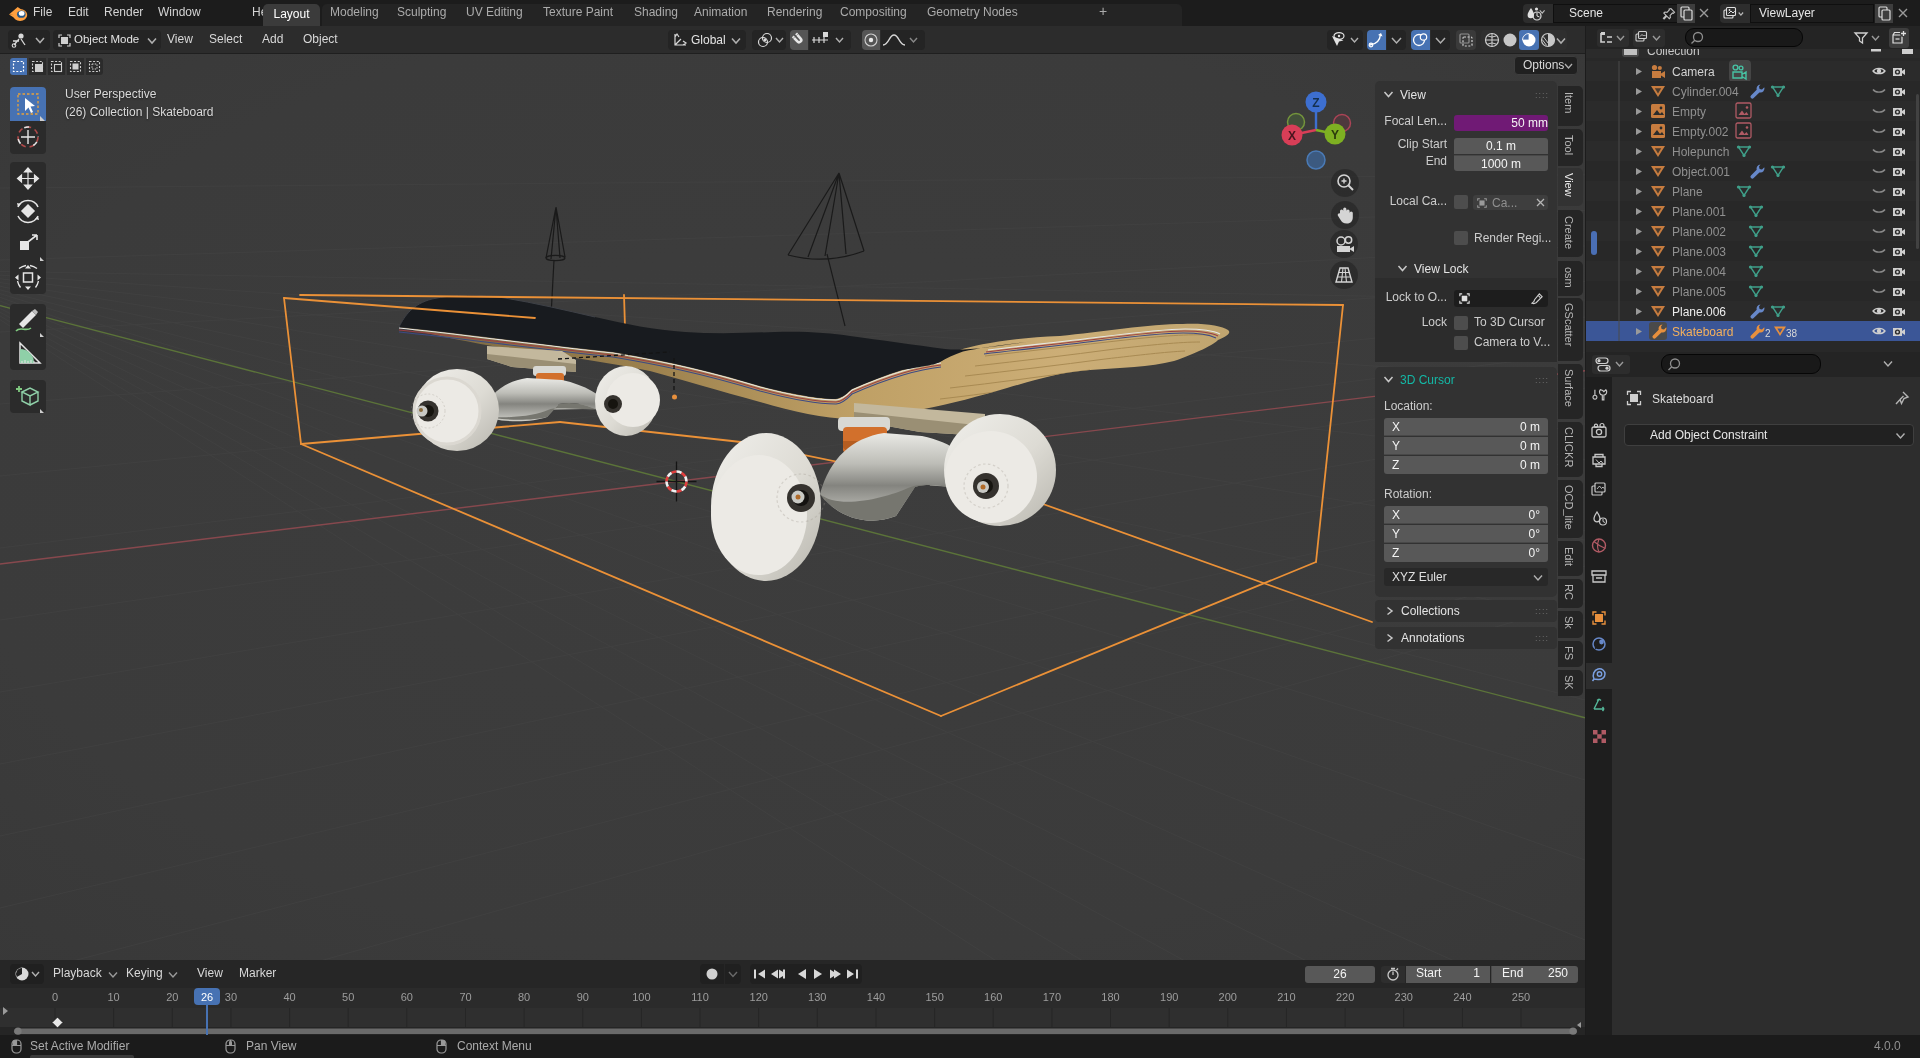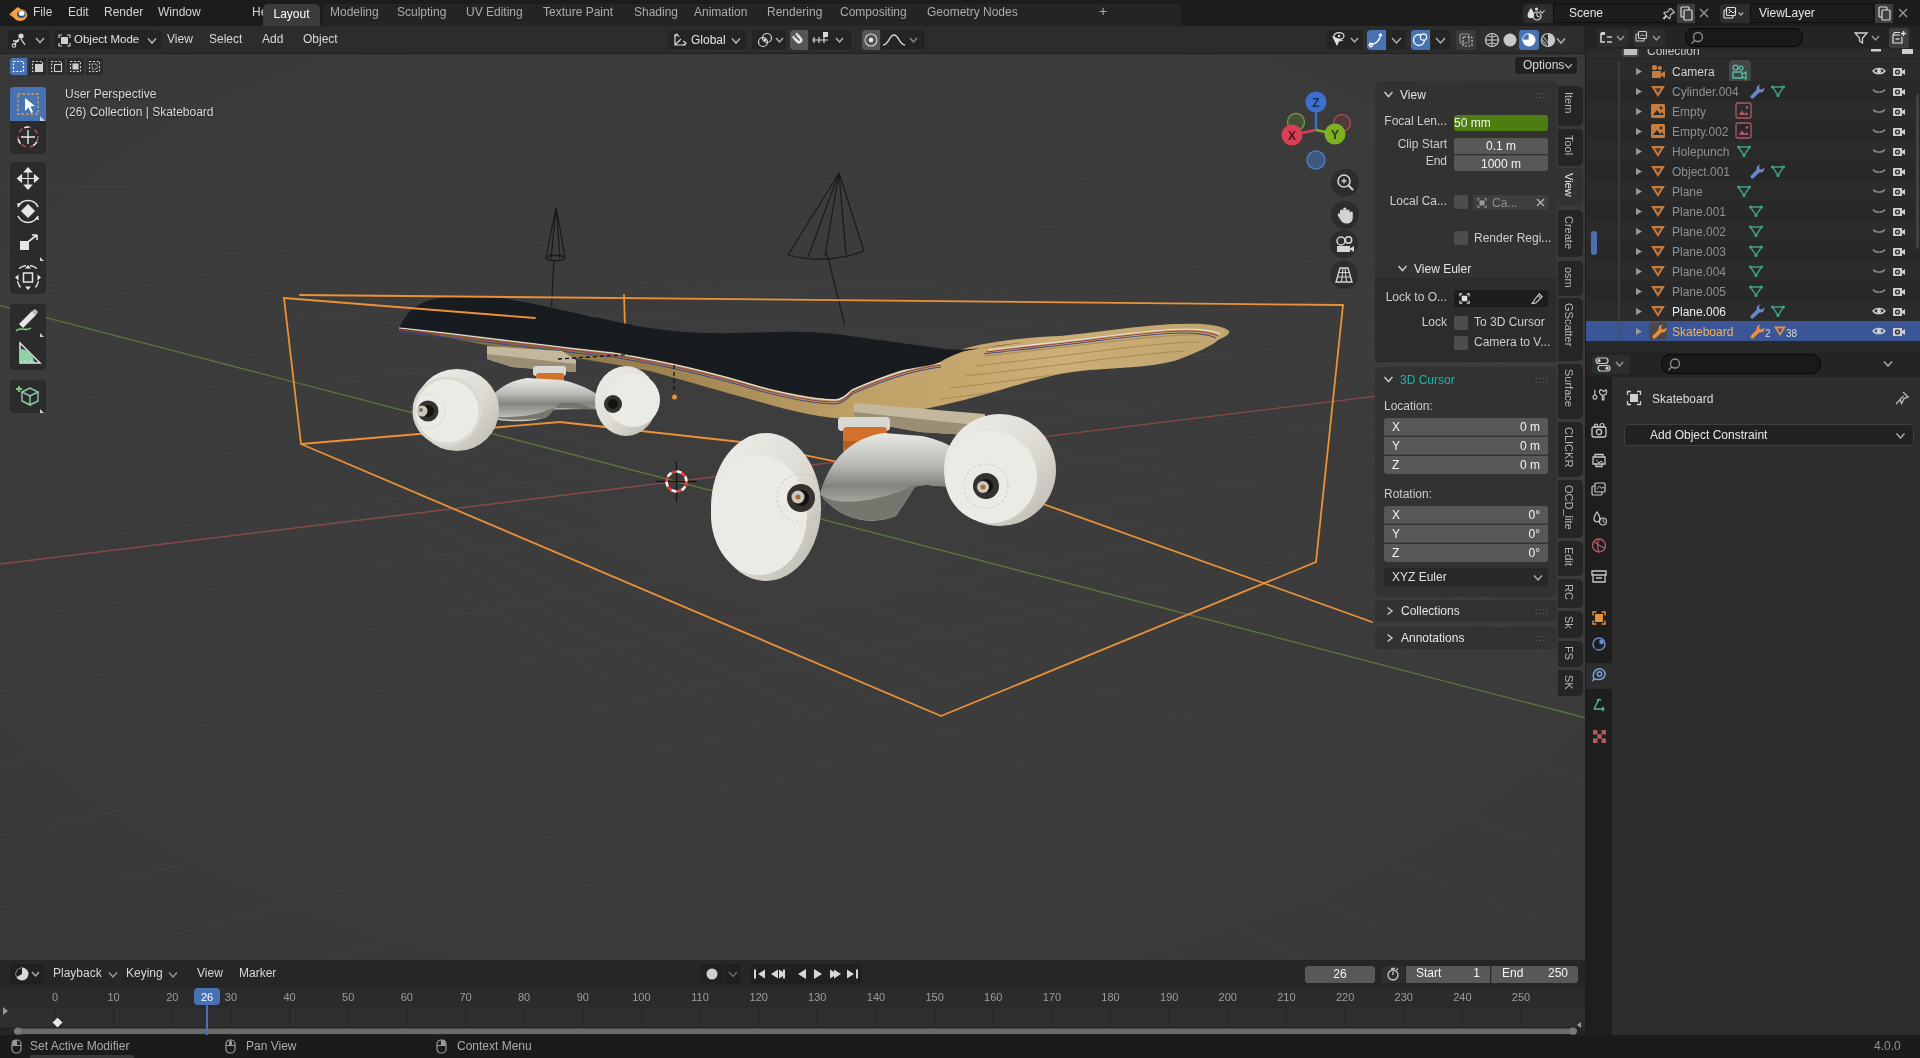--- a/index.html
+++ b/index.html
@@ -586,21 +586,21 @@
         </svg></div>
     <div id="npanel" class="abs" style="left:1375px;top:55px;width:182px;height:565px;">
 
       <div class="abs" style="left:0;top:0;width:182px;height:281px;background:#323232;border-radius:5px 5px 0 0;"></div>
       <svg class="abs" style="left:8px;top:8px;" width="11" height="11" viewBox="0 0 11 11">
           <path d="M1.5,3 l4,4.5 l4,-4.5" fill="none" stroke="#c8c8c8" stroke-width="1.5"></path>
         </svg>
       <div class="abs" style="left:25px;top:7px;color:#e4e4e4;">View</div>
       <div class="abs" style="left:160px;top:9px;color:#6e6e6e;font-size:9px;letter-spacing:1px;">::::</div>
       <div class="abs" style="left:0;top:33px;width:72px;height:17px;color:#cdcdcd;text-align:right;">Focal Len...</div>
-      <div class="abs" style="left:79px;top:34px;width:94px;height:16px;background:#4d7c0f;border-radius:3px;color:#f4f4f4;text-align:left;line-height:16px;">50 mm</div>
+      <div class="abs" style="left:79px;top:34px;width:94px;height:16px;background:#701a75;border-radius:3px;color:#f4f4f4;text-align:right;line-height:16px;">50 mm</div>
       <div class="abs" style="left:0;top:56px;width:72px;height:17px;color:#cdcdcd;text-align:right;">Clip Start</div>
       <div class="abs" style="left:79px;top:57px;width:94px;height:16px;background:#585858;border-radius:3px 3px 0 0;color:#f4f4f4;text-align:center;line-height:16px;">0.1 m</div>
       <div class="abs" style="left:0;top:73px;width:72px;height:17px;color:#cdcdcd;text-align:right;">End</div>
       <div class="abs" style="left:79px;top:74px;width:94px;height:16px;background:#585858;border-radius:0 0 3px 3px;color:#f4f4f4;text-align:center;line-height:16px;border-top:1px solid #484848;">1000 m</div>
       <div class="abs" style="left:0;top:113px;width:72px;height:17px;color:#cdcdcd;text-align:right;">Local Ca...</div>
       <div class="abs" style="left:79px;top:114px;width:14px;height:14px;background:#4d4d4d;border-radius:2px;"></div>
       <div class="abs" style="left:98px;top:114px;width:75px;height:15px;background:#3e3e3e;border-radius:3px;">
         <svg class="abs" style="left:3px;top:2px;" width="12" height="12" viewBox="0 0 14 14">
             <rect x="4" y="4" width="6" height="6" fill="#9a9a9a"></rect>
             <path d="M2,4.5 v-2.5 h2.5 M9.5,2 h2.5 v2.5 M12,9.5 v2.5 h-2.5 M4.5,12 h-2.5 v-2.5" fill="none" stroke="#9a9a9a" stroke-width="1.2"></path>
@@ -608,21 +608,21 @@
         <span class="abs" style="left:19px;top:1px;color:#8f8f8f;">Ca...</span>
         <svg class="abs" style="right:3px;top:3px;" width="9" height="9" viewBox="0 0 9 9">
             <path d="M1,1 l7,7 M8,1 l-7,7" stroke="#b5b5b5" stroke-width="1.3"></path>
           </svg>
       </div>
       <div class="abs" style="left:79px;top:150px;width:14px;height:14px;background:#4d4d4d;border-radius:2px;"></div>
       <div class="abs" style="left:99px;top:150px;color:#cdcdcd;">Render Regi...</div>
       <svg class="abs" style="left:22px;top:182px;" width="11" height="11" viewBox="0 0 11 11">
           <path d="M1.5,3 l4,4.5 l4,-4.5" fill="none" stroke="#c8c8c8" stroke-width="1.5"></path>
         </svg>
-      <div class="abs" style="left:39px;top:181px;color:#e4e4e4;">View Euler</div>
+      <div class="abs" style="left:39px;top:181px;color:#e4e4e4;">View Lock</div>
       <div class="abs" style="left:0;top:197px;width:182px;height:84px;background:#2c2c2c;"></div>
       <div class="abs" style="left:0;top:209px;width:72px;height:17px;color:#cdcdcd;text-align:right;">Lock to O...</div>
       <div class="abs" style="left:79px;top:209px;width:94px;height:17px;background:#1d1d1d;border-radius:3px;">
         <svg class="abs" style="left:4px;top:2px;" width="13" height="13" viewBox="0 0 14 14">
             <rect x="4" y="4" width="6" height="6" fill="#e0e0e0"></rect>
             <path d="M2,4.5 v-2.5 h2.5 M9.5,2 h2.5 v2.5 M12,9.5 v2.5 h-2.5 M4.5,12 h-2.5 v-2.5" fill="none" stroke="#e0e0e0" stroke-width="1.2"></path>
           </svg>
         <svg class="abs" style="right:4px;top:2px;" width="13" height="13" viewBox="0 0 14 14">
             <path d="M9,2 l3,3 l-6.5,6.5 l-2.5,1 l-2,-0.5 2,-1.5 1,-2.5 Z" fill="none" stroke="#d0d0d0" stroke-width="1.2"></path>
             <path d="M8,4 l2,2" stroke="#d0d0d0" stroke-width="1.2"></path>

